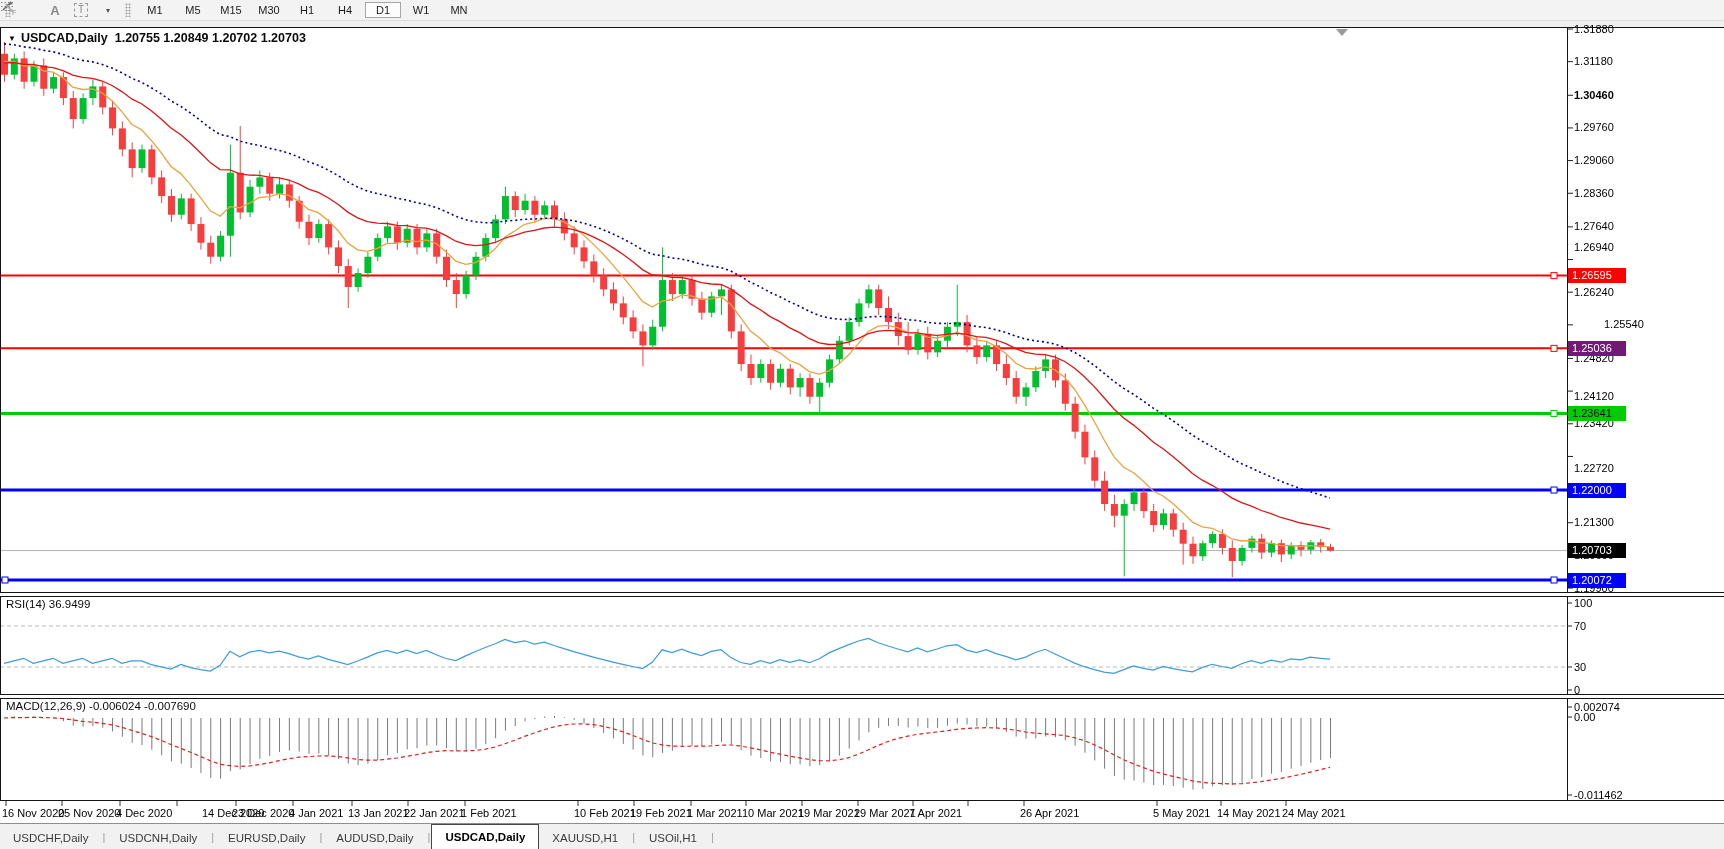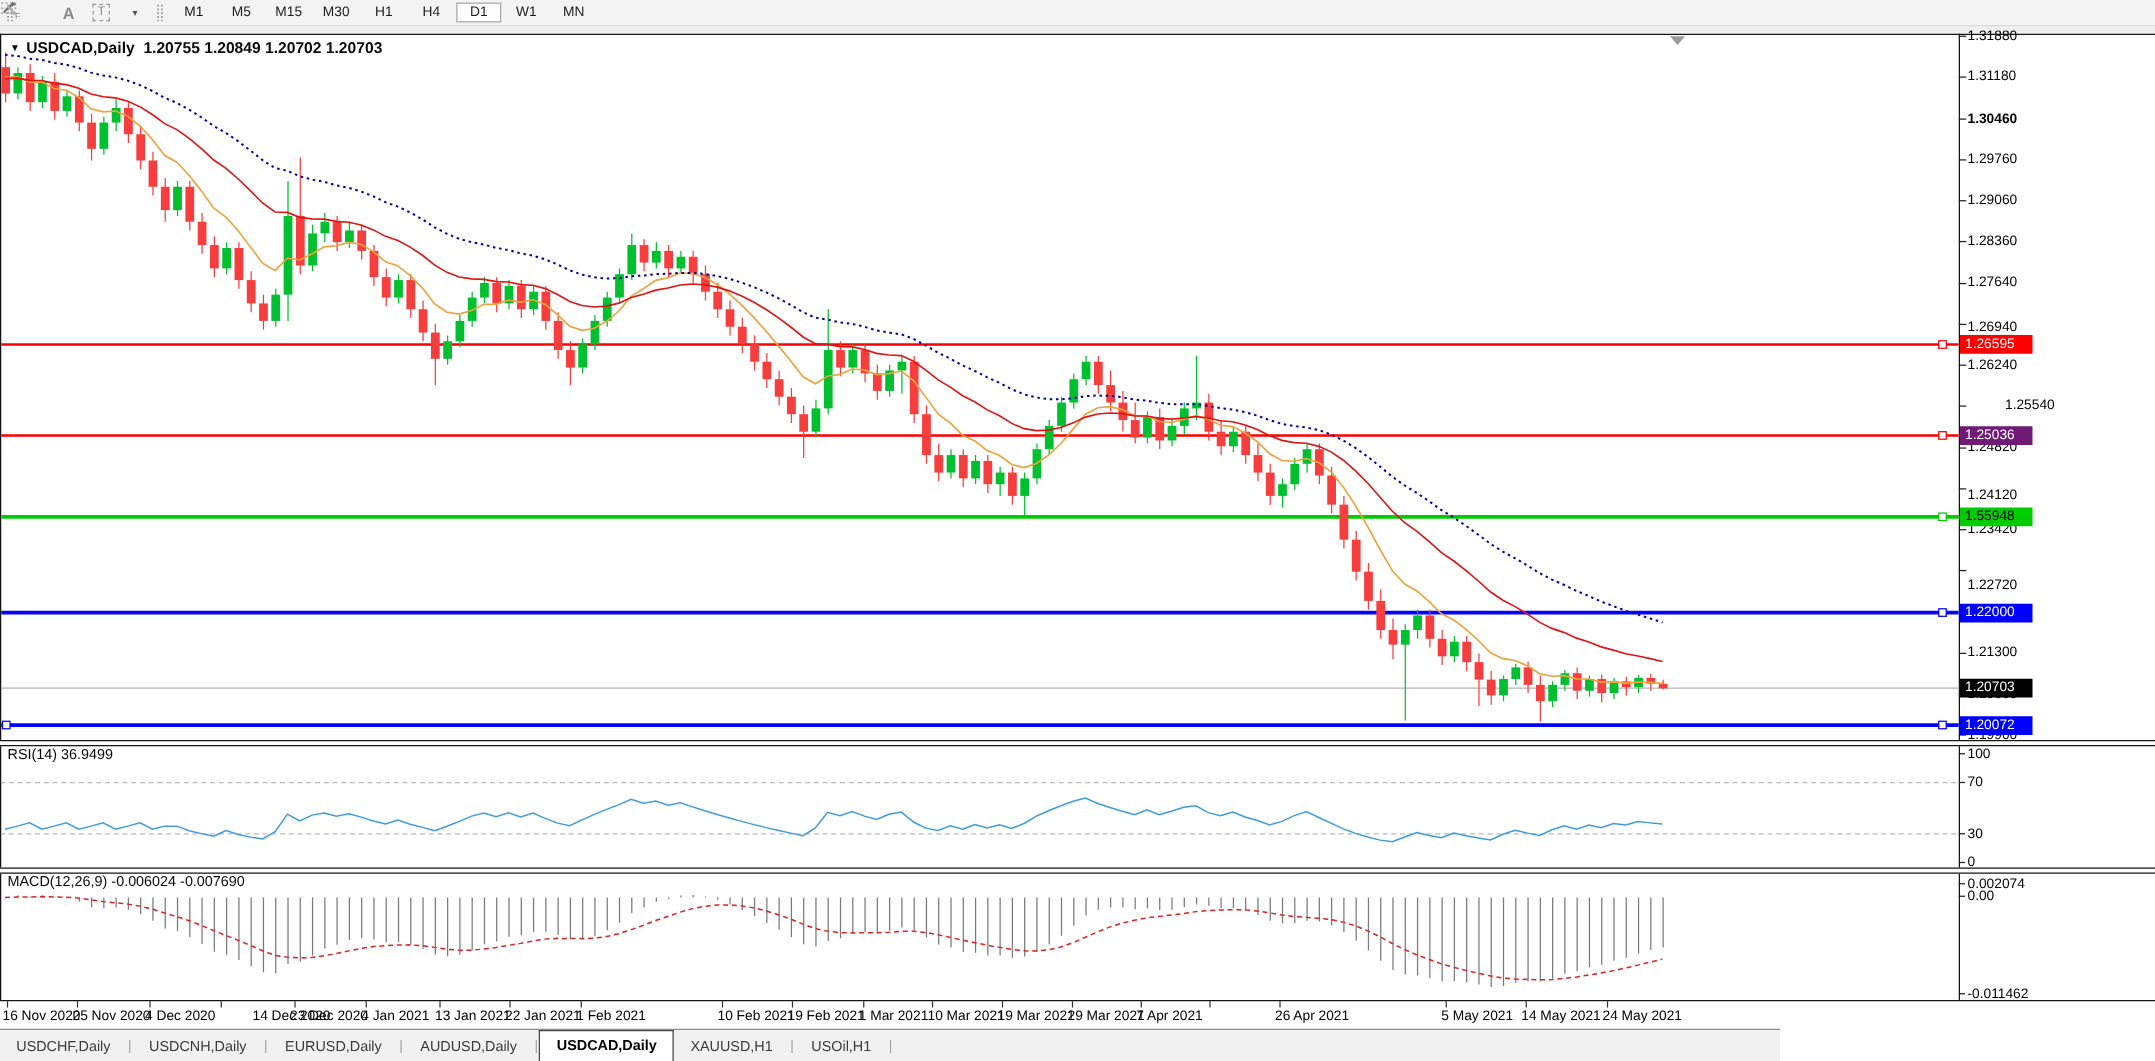--- a/index.html
+++ b/index.html
@@ -22,21 +22,21 @@
   .split{position:absolute;left:0;width:1724px;height:5px;background:#fff;border-top:1px solid #141414;border-bottom:1px solid #141414;box-sizing:border-box}
   
   #chart-title{position:absolute;left:8px;top:31px;font-size:12.5px;font-weight:bold;color:#0a0a0a;white-space:pre}
   #chart-title .tri{font-size:8px;vertical-align:1px;margin-right:5px}
   .panel-label{position:absolute;left:6px;font-size:11.5px;color:#0a0a0a}
   .atick{position:absolute;left:1574px;width:80px;height:13px;line-height:13px;font-size:11px;color:#000}
   .badge{position:absolute;left:1568px;width:54px;height:15px;line-height:15px;font-size:11px;padding-left:4px;z-index:6}
   .datelab{position:absolute;top:807px;font-size:11px;color:#000;white-space:nowrap}
   #shift-tri{position:absolute;left:1336px;top:29px;width:0;height:0;border-left:6px solid rgba(0,0,0,0);border-right:6px solid rgba(0,0,0,0);border-top:7px solid #9a9a9a}
   
-  #tabbar{position:absolute;left:0;top:823px;width:1424px;height:26px;background:#F1F1F1;border-top:1px solid #8E8E8E;display:flex;align-items:flex-end;box-sizing:border-box}
+  #tabbar{position:absolute;left:0;top:823px;width:1724px;height:26px;background:#F1F1F1;border-top:1px solid #8E8E8E;display:flex;align-items:flex-end;box-sizing:border-box}
   .tab{height:22px;line-height:22px;padding:0 13px;font-size:11.5px;color:#3a3a3a;white-space:nowrap}
   .tab.active{height:25px;line-height:25px;background:#fff;border:1px solid #474747;border-bottom:none;font-weight:bold;color:#000;box-sizing:border-box}
   .tsep{color:#9f9f9f;align-self:center;padding:0 1px}
   svg{position:absolute;left:0;top:0;z-index:3}
 </style>
 </head>
 <body>
 
 <div id="toolbar">
   <span class="grip"></span>
@@ -593,40 +593,40 @@
 <div class="panel-label" style="top:598px">RSI(14) 36.9499</div>
 <div class="panel-label" style="top:700px">MACD(12,26,9) -0.006024 -0.007690</div>
 <div id="gutter">
     <div class="atick" style="top: 22.5px;">1.31880</div>
     <div class="atick" style="top: 55.1648px;">1.31180</div>
     <div class="atick" style="top: 88.7629px; font-weight: bold;">1.30460</div>
     <div class="atick" style="top: 121.428px;">1.29760</div>
     <div class="atick" style="top: 154.092px;">1.29060</div>
     <div class="atick" style="top: 186.757px;">1.28360</div>
     <div class="atick" style="top: 220.355px;">1.27640</div>
-    <div class="atick" style="top: 256px;">1.26940</div>
+    <div class="atick" style="top: 241px;">1.26940</div>
     <div class="atick" style="top: 285.685px;">1.26240</div>
     <div class="atick" style="top: 318.35px; margin-left: 30px;">1.25540</div>
     <div class="atick" style="top: 351.948px;">1.24820</div>
     <div class="atick" style="top: 390px;">1.24120</div>
     <div class="atick" style="top: 417.277px;">1.23420</div>
     <div class="atick" style="top: 449.942px; margin-top: 12px;">1.22720</div>
     <div class="atick" style="top: 516.205px;">1.21300</div>
     <div class="atick" style="top: 548.87px;">1.20600</div>
     <div class="atick" style="top: 581.535px;">1.19900</div>
     <div class="atick" style="top: 596.5px;">100</div>
     <div class="atick" style="top: 619.5px;">70</div>
     <div class="atick" style="top: 660.5px;">30</div>
     <div class="atick" style="top: 683.5px;">0</div>
     <div class="atick" style="top: 700.5px;">0.002074</div>
     <div class="atick" style="top: 710.5px;">0.00</div>
     <div class="atick" style="top: 788.5px;">-0.011462</div>
     <div class="badge" style="top: 268.119px; background: rgb(255, 0, 0); color: rgb(255, 255, 255);">1.26595</div>
     <div class="badge" style="top: 340.868px; background: #701a75; color: rgb(255, 255, 255);">1.25036</div>
-    <div class="badge" style="top: 405.965px; background: rgb(0, 204, 0); color: rgb(0, 0, 0);">1.55948</div>
+    <div class="badge" style="top: 405.965px; background: rgb(0, 204, 0); color: rgb(0, 0, 0);">1.23641</div>
     <div class="badge" style="top: 482.54px; background: rgb(0, 0, 255); color: rgb(255, 255, 255);">1.22000</div>
     <div class="badge" style="top: 572.509px; background: rgb(0, 0, 255); color: rgb(255, 255, 255);">1.20072</div>
     <div class="badge" style="top: 543.064px; background: rgb(0, 0, 0); color: rgb(255, 255, 255);">1.20703</div>
   </div>
 <div id="dates">
     <div class="datelab" style="left: 2px;">16 Nov 2020</div>
     <div class="datelab" style="left: 58px;">25 Nov 2020</div>
     <div class="datelab" style="left: 116px;">4 Dec 2020</div>
     <div class="datelab" style="left: 190px; padding-left: 12px;">14 Dec 2020</div>
     <div class="datelab" style="left: 232px;">23 Dec 2020</div>

